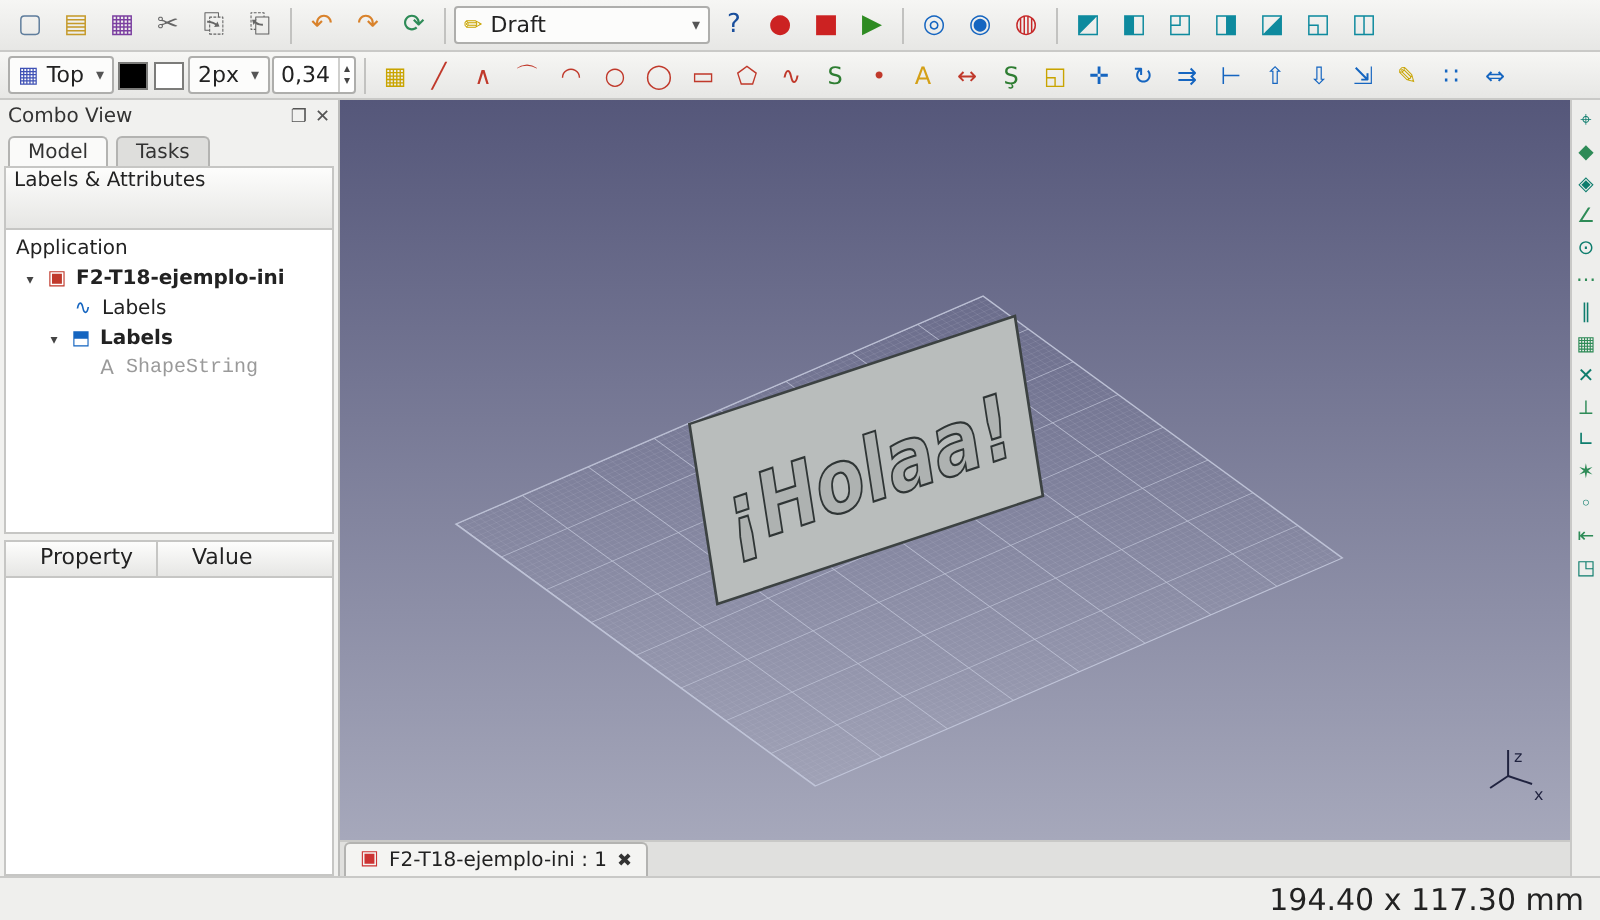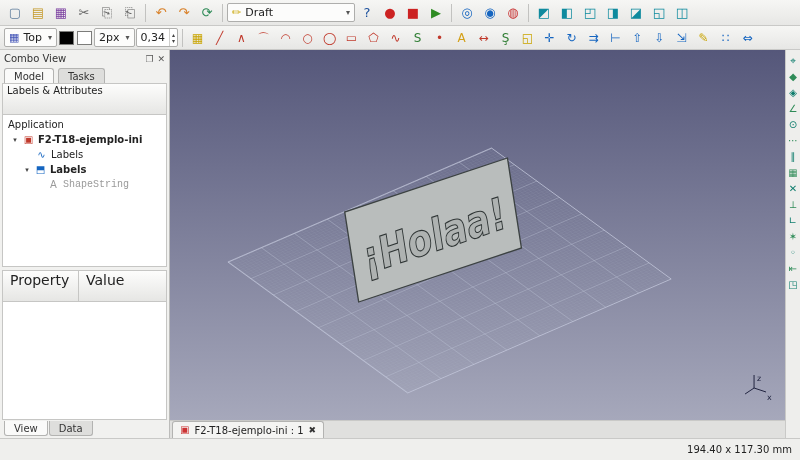--- a/index.html
+++ b/index.html
@@ -84,21 +84,21 @@
   }
   .tree-row { display:flex; align-items:center; gap:4px; height:15px; cursor:default; }
   .twisty { font-size:7px; color:#444; width:8px; text-align:center; }
   .tree-icon { font-size:10px; width:11px; text-align:center; }
   .tree-label.bold { font-weight:bold; }
   .tree-label.dim { color:#9a9a9a;font-family:Liberation Mono, monospace; }
 
   .prop-header { display:flex; margin-top:3px; }
   .prop-col {
     background:linear-gradient(#fdfdfc,#e6e6e4); border:1px solid #c6c6c4;
-    font-size:14px; padding:1px 7px; height:32px;
+    font-size:11px; padding:1px 17px; height:19px;
   }
   .prop-col.c1 { width:76px; border-right:none; }
   .prop-col.c2 { flex:1; }
   .prop-body { flex:1; background:#fff; border:1px solid #c6c6c4; border-top:none; }
   .bottom-tabs { display:flex; gap:1px; padding:1px 2px 2px; }
   .bottom-tabs .tab { border-radius:0 0 3px 3px; border:1px solid #b3b3b1; border-top:none; }
 
   
   .center { flex:1 1 auto; display:flex; flex-direction:column; min-width:0; }
   .viewport { flex:1 1 auto; position:relative; min-height:0; }
@@ -124,21 +124,21 @@
   .rail-btn {
     width:14px; height:14px; border:none; background:transparent; padding:0;
     display:flex; align-items:center; justify-content:center; font:inherit; cursor:default;
   }
   .rail-btn .glyph { font-size:10px; }
 
   
   .statusbar {
     height:22px; flex:0 0 22px; background:#efefed; border-top:1px solid #c9c9c7;
     display:flex; align-items:center; justify-content:flex-end; padding:0 8px;
-    font-size:10px; color:#222;
+    font-size:15px; color:#222;
   }
 </style>
 </head>
 <body>
 
 <div class="app">
 
   <div class="toolbar row1">
     <div class="tb-group">
       <button class="tb-btn">
@@ -368,24 +368,20 @@
         <div class="tree-row" style="padding-left:45px">
           <span class="tree-icon" style="color:#9a9a9a">A</span>
           <span class="tree-label dim">ShapeString</span>
         </div>
       </div>
       <div class="prop-header">
         <span class="prop-col c1">Property</span>
         <span class="prop-col c2">Value</span>
       </div>
       <div class="prop-body"></div>
-      <div class="bottom-tabs">
-        <span class="tab active">View</span>
-        <span class="tab">Data</span>
-      </div>
     </aside>
 
     <div class="center">
       <div class="viewport">
         <svg class="vp-svg" viewBox="0 0 616 370" preserveAspectRatio="none">
           <defs>
             <linearGradient id="bg" x1="0" y1="0" x2="0" y2="1">
               <stop offset="0" stop-color="#55577a"></stop>
               <stop offset="1" stop-color="#a6a8bb"></stop>
             </linearGradient>

